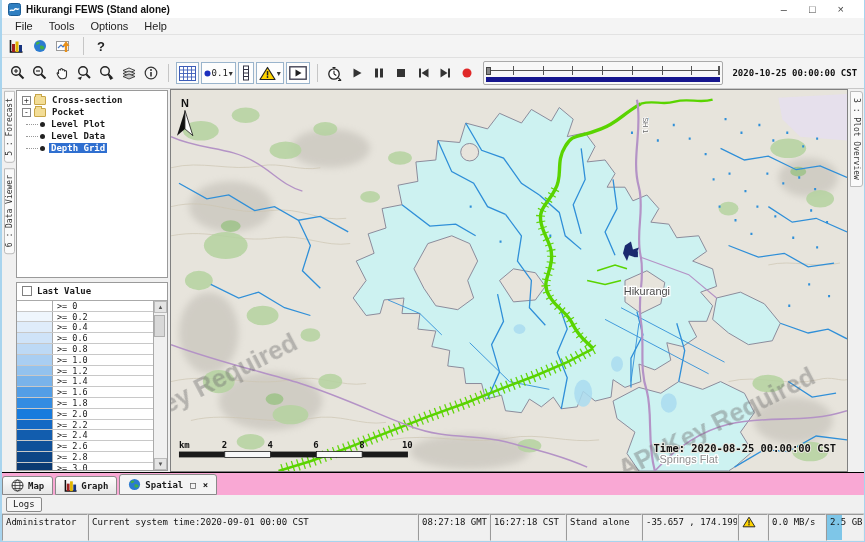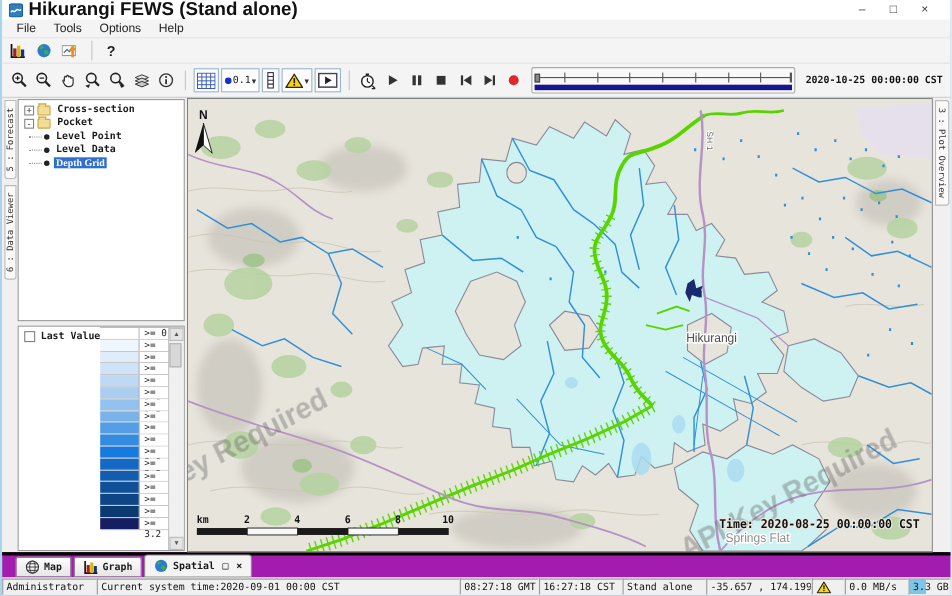--- a/index.html
+++ b/index.html
@@ -3,21 +3,21 @@
 <meta charset="utf-8">
 <style>
   * { margin:0; padding:0; box-sizing:border-box; }
   html,body { width:865px; height:542px; overflow:hidden; }
   body { font-family:"Liberation Sans", sans-serif; background:#fff; }
   .window { width:865px; height:542px; border-left:2px solid #a8d4ee; border-right:1px solid #a8d4ee; border-bottom:1px solid #a8d4ee; display:flex; flex-direction:column; background:#f0f0f0; }
 
   
   .titlebar { height:18px; background:#ffffff; display:flex; align-items:center; padding:0 6px; flex:0 0 auto; }
   .app-icon { width:13px; height:13px; margin-right:5px; flex:0 0 auto; }
-  .title-text { font-size:17px; font-weight:700; color:#111; }
+  .title-text { font-size:10px; font-weight:700; color:#111; }
   .win-controls { margin-left:auto; display:flex; gap:22px; padding-right:14px; }
   .win-btn { font-size:11px; color:#444; line-height:18px; cursor:default; }
 
   
   .menubar { height:17px; background:#f4f4f4; border-bottom:1px solid #e2e2e2; display:flex; align-items:center; padding-left:6px; gap:2px; flex:0 0 auto;text-align:right; }
   .menu-item { font-size:11px; color:#222; padding:1px 7px; }
 
   
   .toolbar1 { height:23px; background:#f4f4f4; border-bottom:1px solid #e0e0e0; display:flex; align-items:center; padding-left:4px; gap:4px; flex:0 0 auto; }
   .toolbar2 { height:31px; background:#f4f4f4; border-bottom:1px solid #c8c8c8; display:flex; align-items:center; padding:0 4px 0 6px; gap:2px; flex:0 0 auto; }
@@ -45,48 +45,48 @@
 
   .left-panel { width:154px; flex:0 0 auto; display:flex; flex-direction:column; padding:1px 2px 1px 0; }
   .tree-panel { height:202px; background:#fff; border:1px solid #9a9a9a; overflow:hidden; padding-top:3px; }
   .tree-row { display:flex; align-items:center; height:12px; padding-left:5px; font-family:"DejaVu Sans Mono", monospace; font-size:9px; font-weight:700; color:#1a1a1a; white-space:nowrap; }
   .tree-expander { width:9px; height:9px; border:1px solid #848484; background:#fff; font-size:8px; line-height:7px; text-align:center; color:#333; margin-right:3px; flex:0 0 auto; font-weight:400; }
   .folder-icon { width:12px; height:9px; background:#f3dd96; border:1px solid #c8a648; border-radius:1px; margin-right:4px; position:relative; flex:0 0 auto; }
   .folder-icon::before { content:""; position:absolute; top:-3px; left:0; width:5px; height:2px; background:#f3dd96; border:1px solid #c8a648; border-bottom:none; }
   .tree-connector { width:12px; height:1px; border-top:1px dotted #999; margin-left:4px; flex:0 0 auto; }
   .tree-bullet { width:5px; height:5px; border-radius:50%; background:#222; margin:0 4px 0 2px; flex:0 0 auto; }
   .tree-label { padding:0 2px; }
-  .tree-row.selected .tree-label { background:#2f6fd0; color:#fff;font-family:Liberation Serif, serif; }
-
-  .legend-panel { flex:1 1 auto; background:#fff; border:1px solid #9a9a9a; margin-top:4px; display:flex; flex-direction:row; overflow:hidden; }
+  .tree-row.selected .tree-label { background:#2f6fd0; color:#fff; }
+
+  .legend-panel { flex:1 1 auto; background:#fff; border:1px solid #9a9a9a; margin-top:4px; display:flex; flex-direction:column; overflow:hidden; }
   .legend-check-row { height:17px; display:flex; align-items:center; padding-left:5px; gap:5px; flex:0 0 auto; }
   .checkbox { width:10px; height:10px; border:1px solid #808080; background:#fff; flex:0 0 auto; }
   .legend-check-label { font-family:"DejaVu Sans Mono", monospace; font-size:9px; font-weight:700; color:#1a1a1a; }
   .legend-body { flex:1 1 auto; display:flex; border-top:1px solid #aaa; min-height:0; }
   .legend-list { flex:1 1 auto; border-right:1px solid #aaa; overflow:hidden; }
   .legend-row { display:flex; height:10.8px; border-bottom:1px solid #c8c8c8; }
   .legend-swatch { width:36px; flex:0 0 auto; border-right:1px solid #aaa; }
   .legend-label { font-family:"DejaVu Sans Mono", monospace; font-size:8.5px; color:#1a1a1a; padding-left:4px; line-height:10.5px; background:#fff; flex:1 1 auto; }
   .legend-scroll { width:13px; flex:0 0 auto; background:#f0f0f0; display:flex; flex-direction:column; justify-content:space-between; align-items:center; }
   .scroll-arrow { width:13px; height:12px; background:#e4e4e4; border:1px solid #bbb; font-size:6px; color:#555; text-align:center; line-height:10px; }
   .scroll-thumb { width:11px; height:22px; background:#d8d8d8; border:1px solid #b0b0b0; margin-top:2px; }
 
   .map-panel { flex:1 1 auto; border:1px solid #808080; background:#e7e4dc; min-width:0; position:relative; }
   .map-panel svg { display:block; width:100%; height:100%; }
 
   
-  .tabs-row { height:23px; background:#a21caf; border-top:3px solid #000000; display:flex; align-items:flex-end; padding-left:12px; gap:2px; flex:0 0 auto; }
+  .tabs-row { height:23px; background:#f9a8d4; border-top:1px solid #000000; display:flex; align-items:flex-end; padding-left:0; gap:2px; flex:0 0 auto; }
   .btab { height:19px; display:flex; align-items:center; gap:4px; padding:0 8px; border:1px solid #8a8a8a; border-radius:3px 3px 0 0; background:linear-gradient(#fdfdfd,#e6e6e6); font-family:"DejaVu Sans Mono", monospace; font-size:9px; font-weight:700; color:#1a1a1a; }
   .btab.active { height:21px; background:#f4f4f4; }
   .btab .mini-ctl { font-size:9px; font-weight:700; color:#111; margin-left:3px; }
   .logs-row { height:18px; background:#f0f0f0; display:flex; align-items:center; padding-left:4px; flex:0 0 auto; }
   .logs-btn { height:15px; padding:0 6px; border:1px solid #8a8a8a; border-radius:2px; background:#f6f6f6; font-family:"DejaVu Sans Mono", monospace; font-size:9px; color:#1a1a1a; line-height:13px; }
 
   
-  .statusbar { height:16px; background:#f0f0f0; border-top:1px solid #d0d0d0; display:flex; flex:0 0 auto; }
+  .statusbar { height:28px; background:#f0f0f0; border-top:1px solid #d0d0d0; display:flex; flex:0 0 auto; }
   .scell { border:1px solid; border-color:#9a9a9a #ececec #ececec #9a9a9a; font-family:"DejaVu Sans Mono", monospace; font-size:9px; color:#111; padding:2px 3px 0 3px; white-space:nowrap; overflow:hidden; }
   .scell.mem { background:linear-gradient(90deg,#7ec6e8 0 42%,#f0f0f0 42%); }
 </style>
 </head>
 <body>
 
 <div class="window">
 
   <div class="titlebar">
     <svg class="app-icon" viewBox="0 0 13 13">
@@ -292,21 +292,21 @@
             <span class="tree-label">Cross-section</span>
           </div>
           <div class="tree-row">
             <span class="tree-expander">-</span>
             <span class="folder-icon"></span>
             <span class="tree-label">Pocket</span>
           </div>
           <div class="tree-row">
             <span class="tree-connector"></span>
             <span class="tree-bullet"></span>
-            <span class="tree-label">Level Point</span>
+            <span class="tree-label">Level Plot</span>
           </div>
           <div class="tree-row">
             <span class="tree-connector"></span>
             <span class="tree-bullet"></span>
             <span class="tree-label">Level Data</span>
           </div>
           <div class="tree-row selected">
             <span class="tree-connector"></span>
             <span class="tree-bullet"></span>
             <span class="tree-label">Depth Grid</span>
@@ -600,32 +600,35 @@
           <circle cx="7" cy="7" r="6" fill="#2b7bd0"></circle>
           <path d="M3 4 C4 2.5,6 2.5,7 3.5 C6.5 5,4.5 6,3 5.5 Z" fill="#3fae49"></path>
           <path d="M7 7 C9 6,11 7,11.5 9 C10 11,8 11,7 9.5 Z" fill="#3fae49"></path>
         </svg>
       <span>Spatial</span>
       <span class="mini-ctl">□</span>
       <span class="mini-ctl">×</span>
     </div>
   </div>
 
+  <div class="logs-row">
+    <span class="logs-btn">Logs</span>
+  </div>
 
   <div class="statusbar">
     <div class="scell" style="width:86px">Administrator</div>
     <div class="scell" style="width:330px">Current system time:2020-09-01 00:00 CST</div>
     <div class="scell" style="width:72px">08:27:18 GMT</div>
     <div class="scell" style="width:76px">16:27:18 CST</div>
     <div class="scell" style="width:76px">Stand alone</div>
     <div class="scell" style="width:96px">-35.657 , 174.199</div>
     <div class="scell" style="width:30px; padding-top:1px;">
       <svg width="14" height="12" viewBox="0 0 17 15">
           <path d="M8.5 1.5 L16 13.5 H1 Z" fill="#ffd400" stroke="#222" stroke-width="1.2" stroke-linejoin="round"></path>
           <rect x="7.8" y="5" width="1.5" height="4.5" fill="#222"></rect>
           <circle cx="8.5" cy="11" r="0.9" fill="#222"></circle>
         </svg>
     </div>
     <div class="scell" style="width:58px">0.0 MB/s</div>
-    <div class="scell mem" style="flex:1">3.3 GB</div>
+    <div class="scell mem" style="flex:1">2.5 GB</div>
   </div>
 
 </div>
 
 </body></html>

